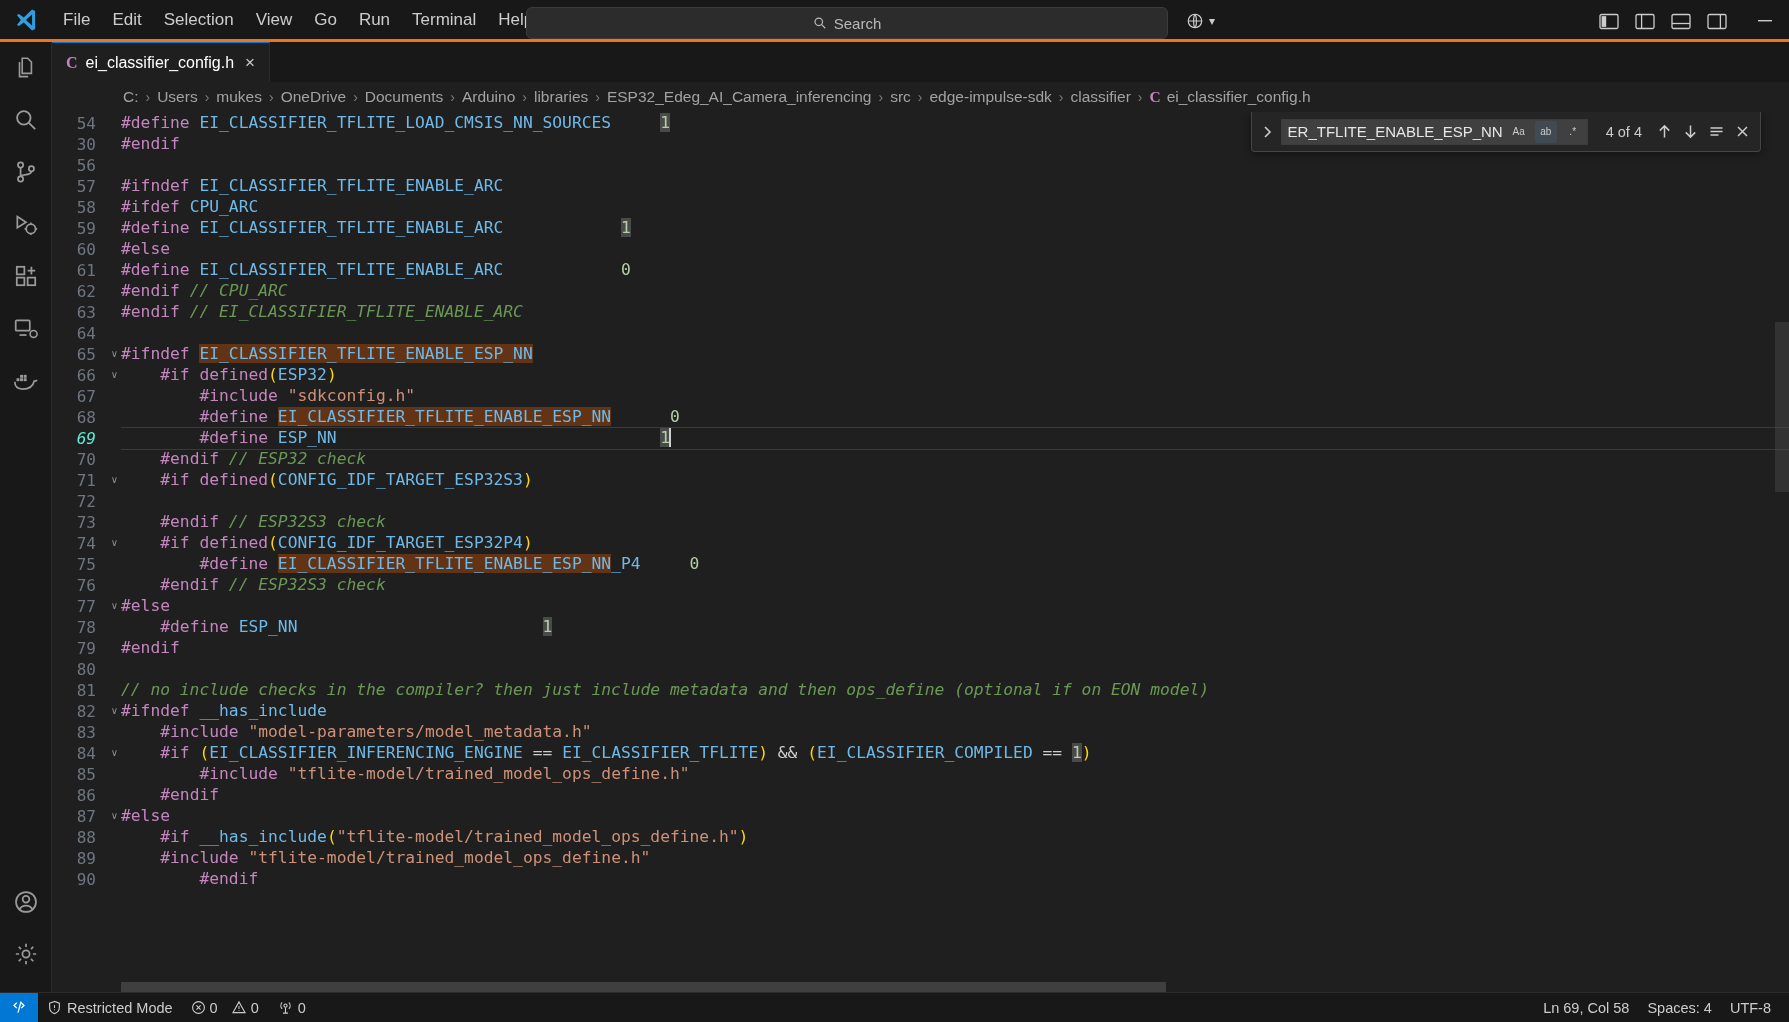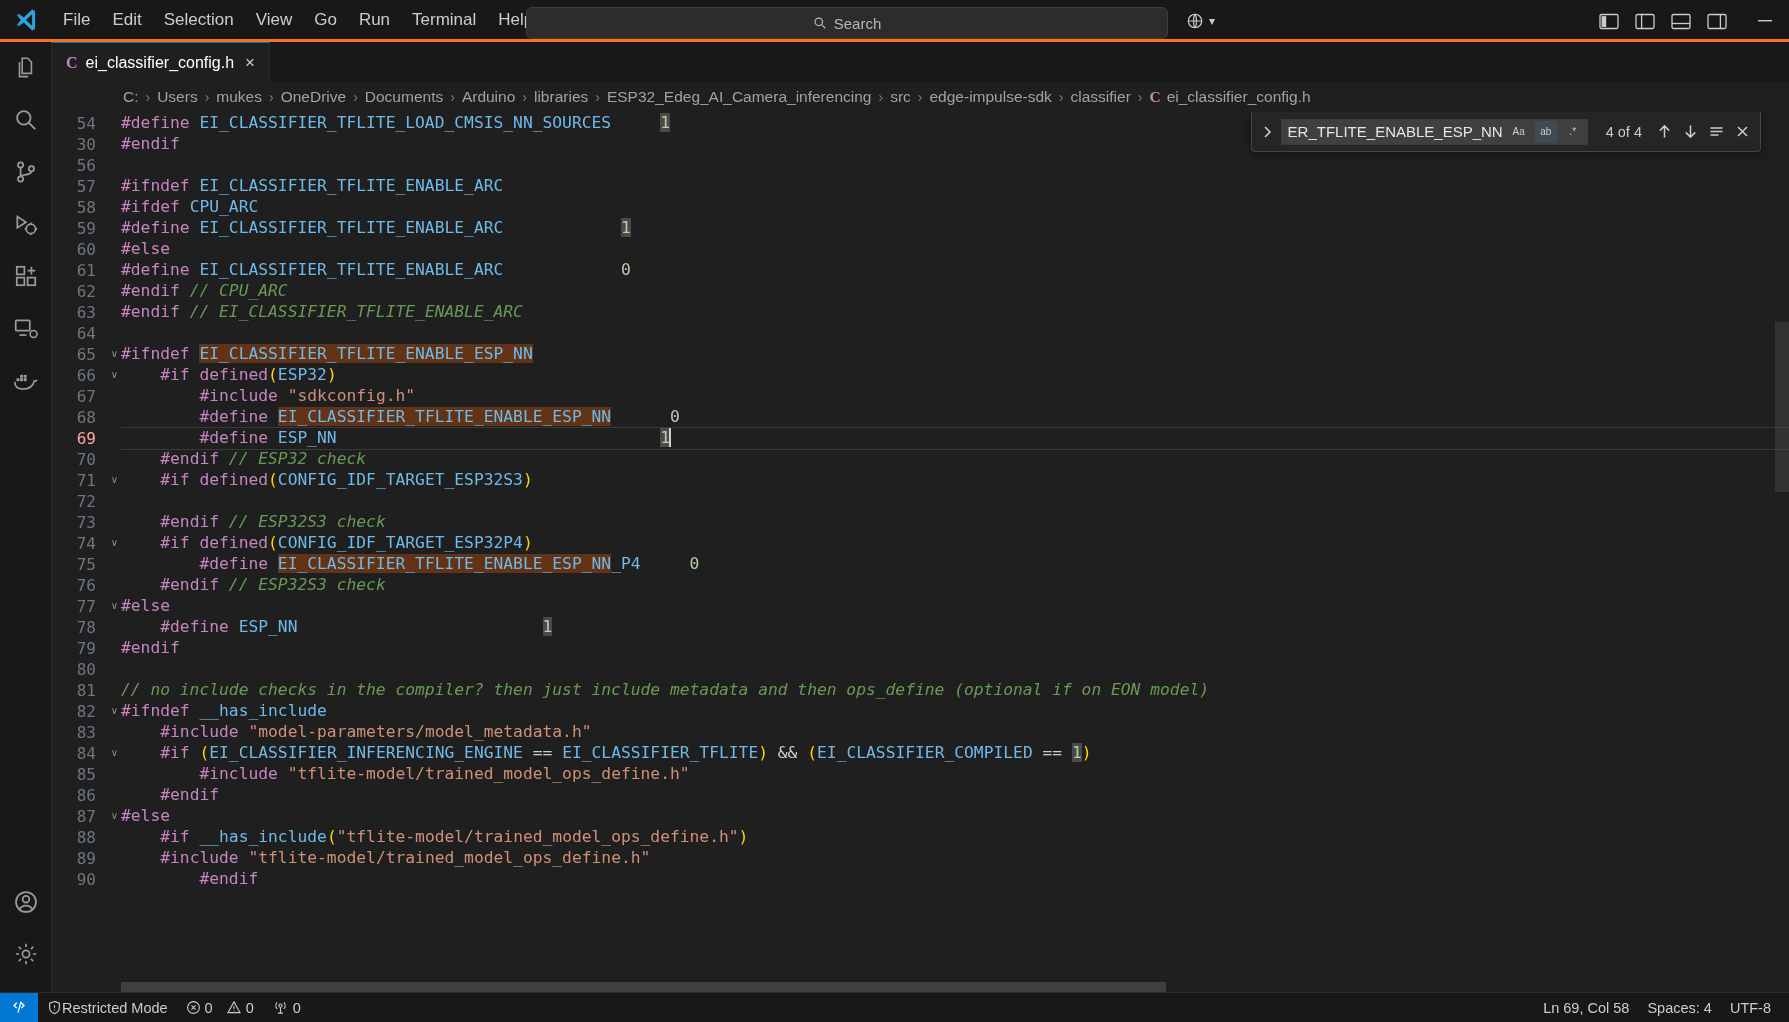--- a/index.html
+++ b/index.html
@@ -95,21 +95,21 @@
   .crow.active::before {
     content: ""; position: absolute; left: 69px; right: 0; top: 0; height: 21px;
     border-top: 1px solid #3a3a3a; border-bottom: 1px solid #3a3a3a;
     pointer-events: none;
   }
   .lnum {
     width: 56px; flex: 0 0 56px; text-align: right; padding-right: 12px;
     color: #6e7681; font-size: 16px;
     font-family: "DejaVu Sans Mono", monospace;
   }
-  .crow.active .lnum { color: #fca5a5; }
+  .crow.active .lnum { color: #5eead4; font-style: italic; }
   .fold {
     width: 13px; flex: 0 0 13px; text-align: center; color: #8d8d8d; font-size: 10px; line-height: 21px;
   }
   .code-txt {
     font-family: "DejaVu Sans Mono", monospace;
     font-size: 16.3px; letter-spacing: 0px; line-height: 21px;
     color: #cccccc; position: relative;
   }
   
   .t-pre  { color: #c586c0; }   
@@ -166,21 +166,21 @@
   
   .statusbar {
     height: 30px; flex: 0 0 30px; background: #181818;
     display: flex; align-items: center; font-size: 14.5px; color: #cccccc;
     border-top: 1px solid #2b2b2b;
   }
   .sb-remote {
     background: #0078d4; color: #ffffff; height: 30px; display: flex; align-items: center;
     padding: 0 11px; gap: 5px; font-size: 15px;
   }
-  .sb-item { display: flex; align-items: center; padding: 0 9px; height: 30px; white-space: nowrap; }
+  .sb-item { display: flex; align-items: center; gap: 5px; padding: 0 9px; height: 30px; white-space: nowrap; }
   .sb-spacer { flex: 1 1 auto; }
   svg { display: block; }
 </style>
 </head>
 <body>
 
 <div class="app">
 
   <div class="titlebar">
     <div class="vscode-logo">

